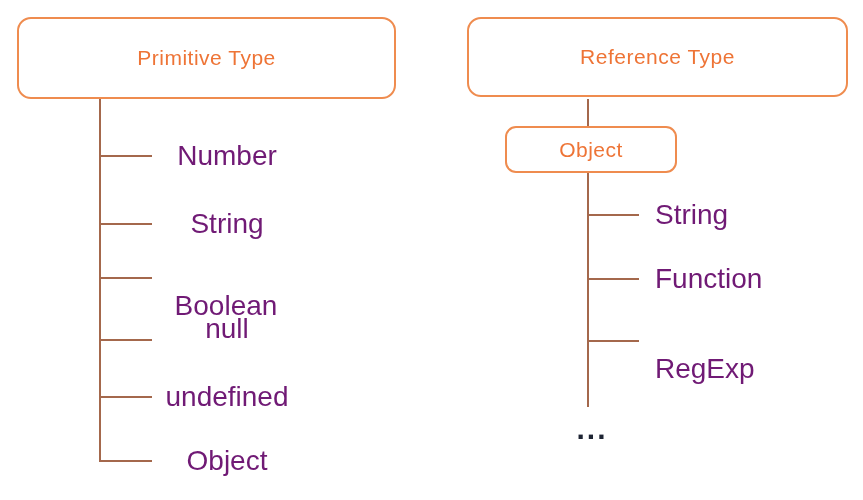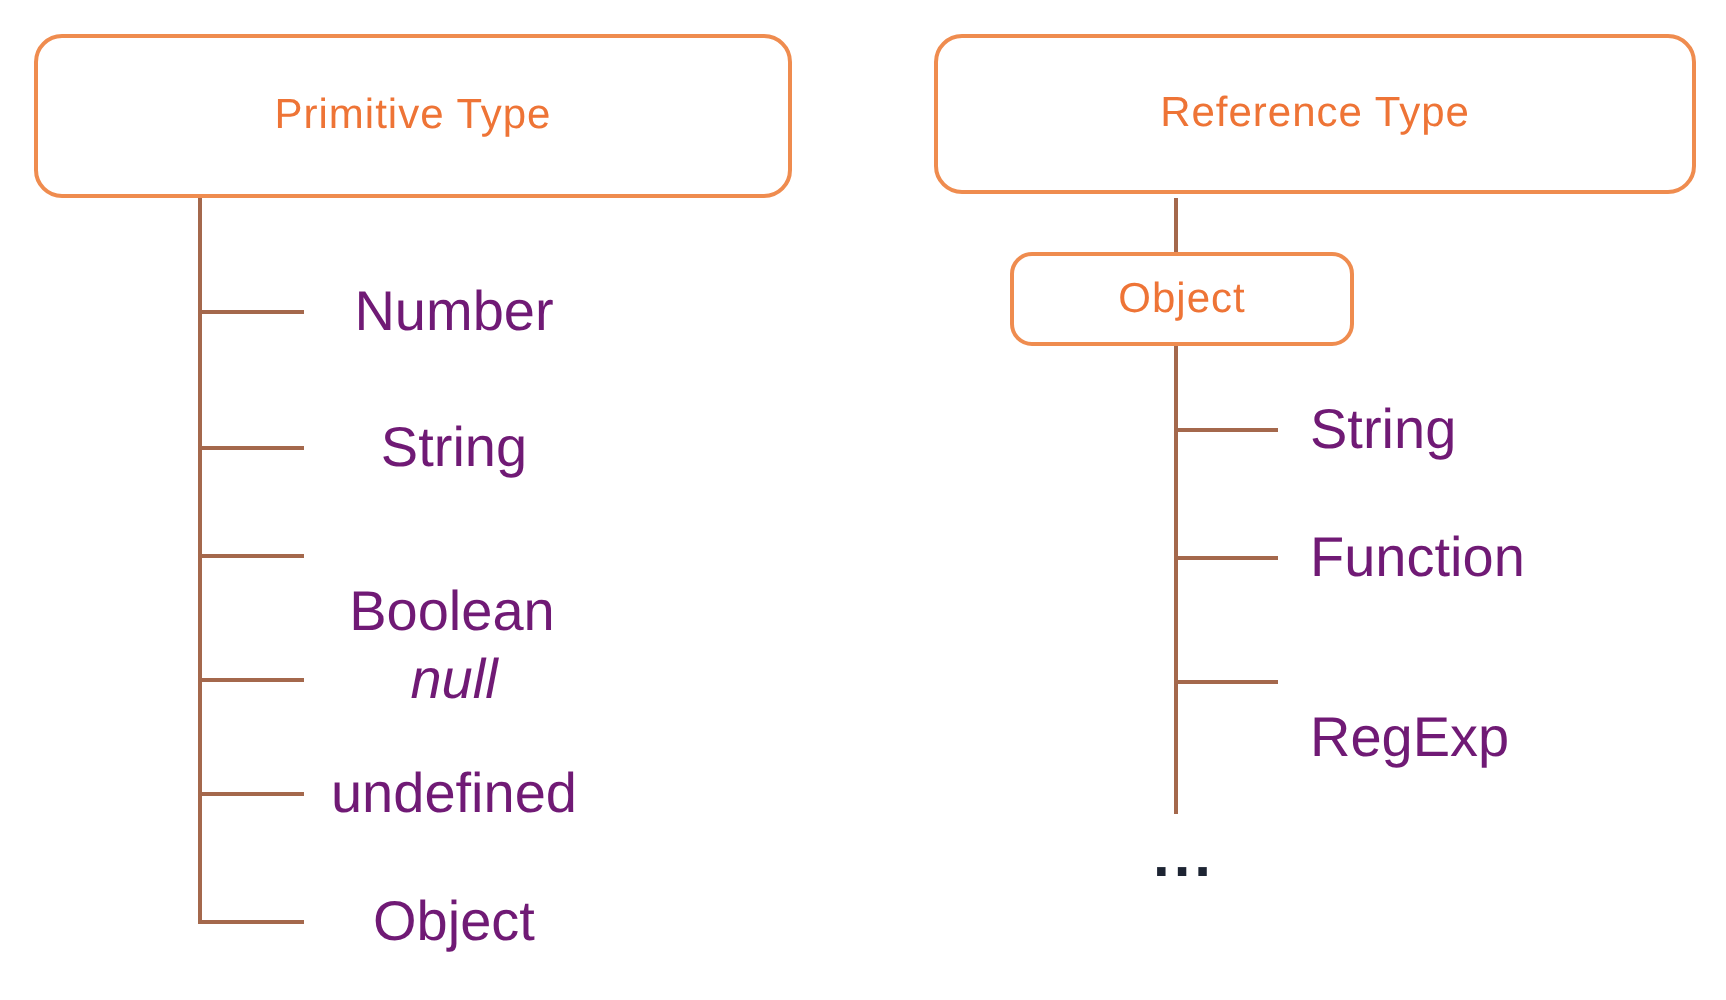--- a/index.html
+++ b/index.html
@@ -65,21 +65,21 @@
     color: #1D2433;
   }
 
   
   #primitive-box { left: 17px; top: 17px; width: 379px; height: 82px; }
   #p-vline { left: 99px; top: 99px; height: 363px; }
   .p-tick { left: 100px; width: 52px; }
   #p-tick-0 { top: 155px; } #p-label-0 { left: 148px; top: 138px; }
   #p-tick-1 { top: 223px; } #p-label-1 { left: 148px; top: 206px; }
   #p-tick-2 { top: 277px; } #p-label-2 { left: 147px; top: 260px; margin-top: 28px; }
-  #p-tick-3 { top: 339px; } #p-label-3 { left: 148px; top: 322px; font-style: italic; }
+  #p-tick-3 { top: 339px; } #p-label-3 { left: 148px; top: 311px; }
   #p-tick-4 { top: 396px; } #p-label-4 { left: 148px; top: 379px; }
   #p-tick-5 { top: 460px; } #p-label-5 { left: 148px; top: 443px; }
 
   
   #reference-box { left: 467px; top: 17px; width: 381px; height: 80px; }
   #r-vline-a { left: 587px; top: 99px; height: 27px; }
   #object-box { left: 505px; top: 126px; width: 172px; height: 47px; border-radius: 11px; }
   #object-box .title-text { font-size: 21px; }
   #r-vline-b { left: 587px; top: 173px; height: 234px; }
   .r-tick { left: 588px; width: 51px; }

